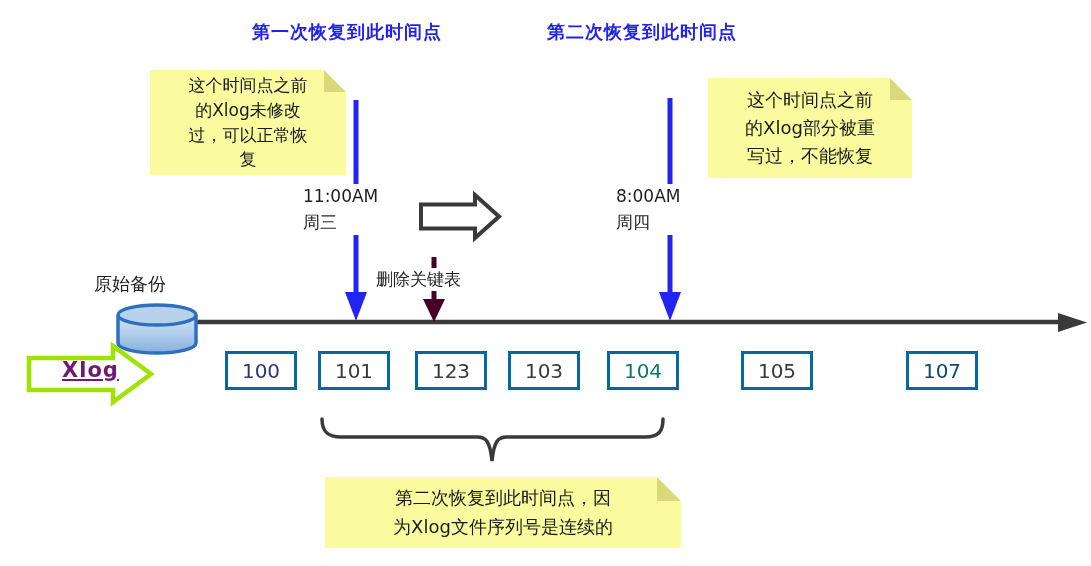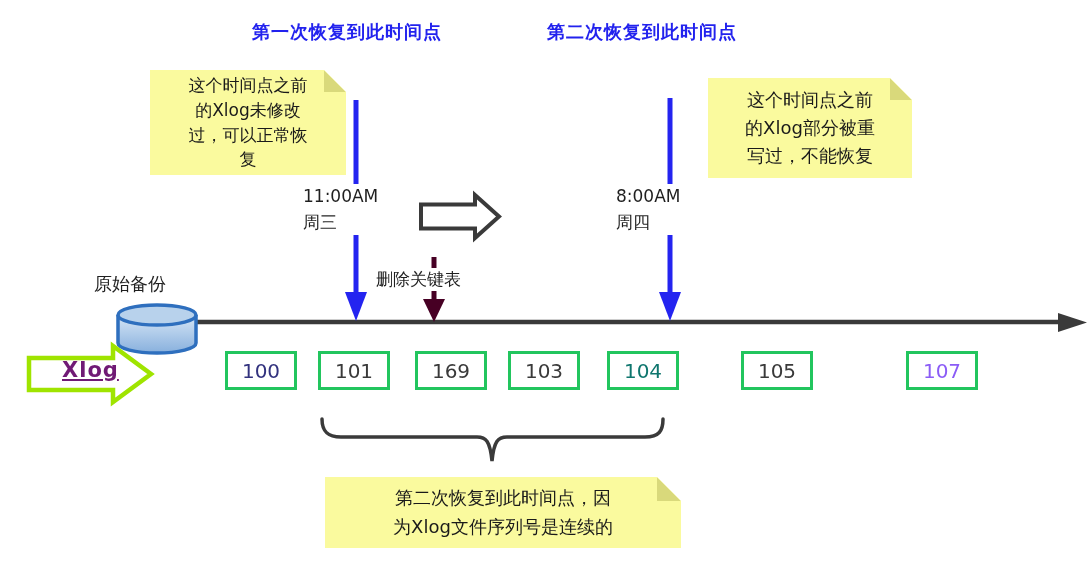--- a/index.html
+++ b/index.html
@@ -25,21 +25,21 @@
   .timelabel{
     position:absolute;background:#ffffff;white-space:pre-line;text-align:left;
     color:#1f1f1f;font-size:17px;line-height:1.5;padding:0 3px;
   }
   .plainlabel{
     position:absolute;background:#ffffff;white-space:nowrap;
     color:#1f1f1f;font-size:17px;padding:0 2px;
   }
   .segment-box{
     position:absolute;top:351px;width:72px;height:39px;box-sizing:border-box;
-    border:3px solid #22c55e;background:#ffffff;
+    border:3px solid #0369a1;background:#ffffff;
     display:flex;align-items:center;justify-content:center;
     font-size:20px;color:#3a3a3a;
   }
   .xlog-text{
     position:absolute;color:#701a75;font-size:21px;font-weight:bold;
     text-decoration:underline;letter-spacing:1px;
   }
 </style>
 </head>
 <body>
@@ -122,19 +122,19 @@
 周四</div>
 
   <div class="plainlabel" style="left:374px;top:268px;">删除关键表</div>
 
   <div class="plainlabel" style="left:92px;top:272px;background:transparent;font-size:18px;">原始备份</div>
 
   <div class="xlog-text" style="left:62px;top:358px;">Xlog</div>
 
   <div class="segment-box" style="left: 225px; color: rgb(50, 50, 126);">100</div>
   <div class="segment-box" style="left: 318px; color: rgb(58, 58, 58);">101</div>
-  <div class="segment-box" style="left: 415px; color: rgb(58, 58, 58);">169</div>
+  <div class="segment-box" style="left: 415px; color: rgb(58, 58, 58);">123</div>
   <div class="segment-box" style="left: 508px; color: rgb(58, 58, 58);">103</div>
   <div class="segment-box" style="left: 607px; color: #0f766e;">104</div>
   <div class="segment-box" style="left: 707px; color: rgb(58, 58, 58); margin-left: 34px;">105</div>
-  <div class="segment-box" style="left: 906px; color: #8b5cf6;">107</div>
+  <div class="segment-box" style="left: 906px; color: #0c4a6e;">107</div>
 
 </div>
 
 </body></html>

